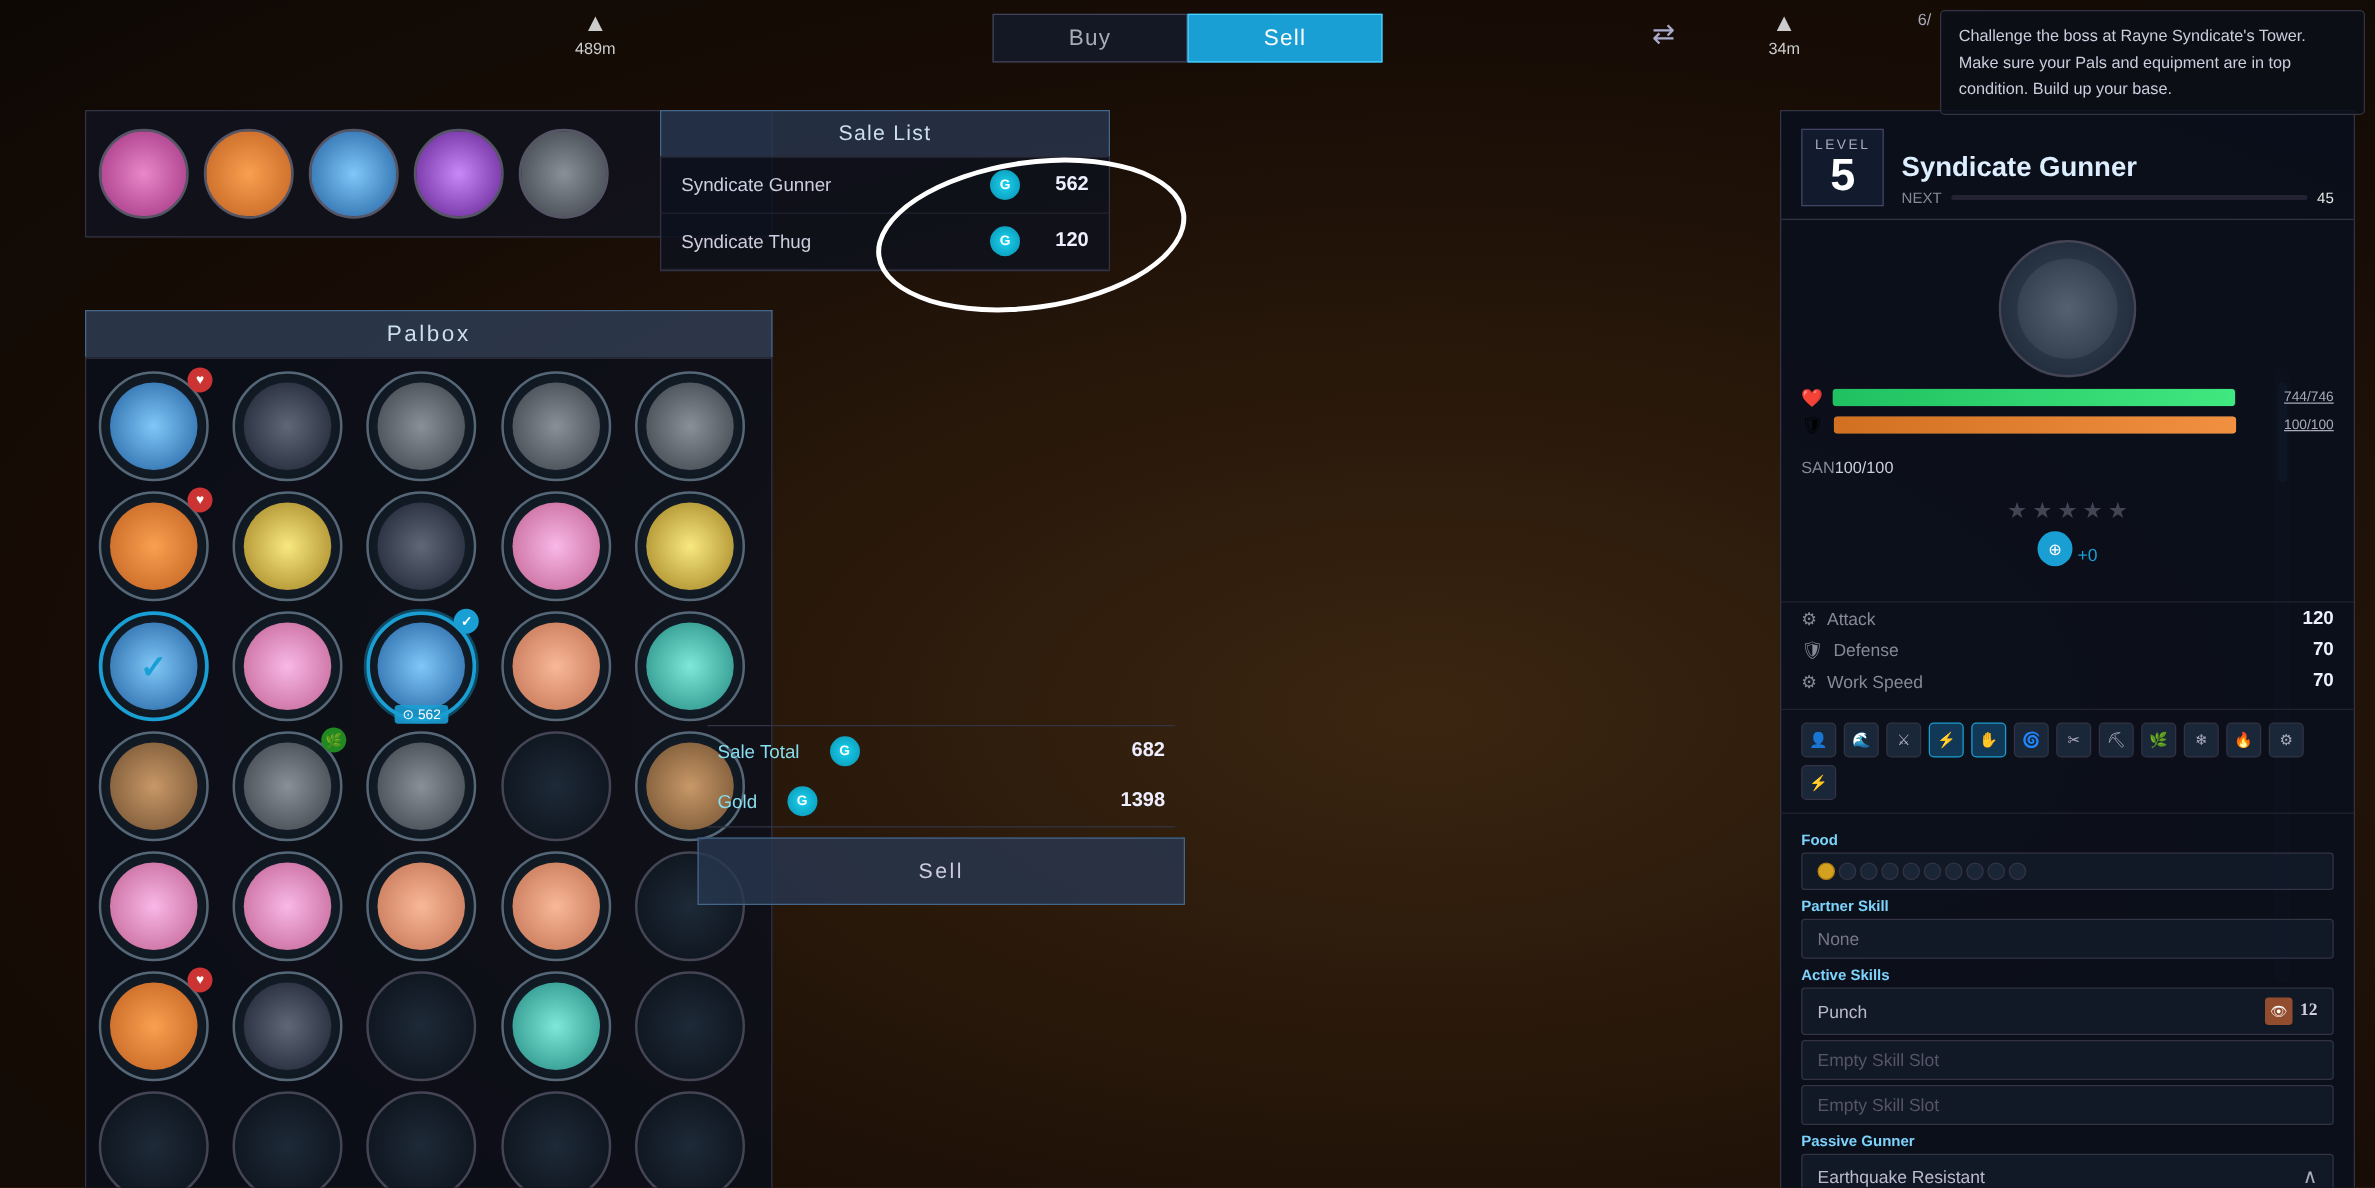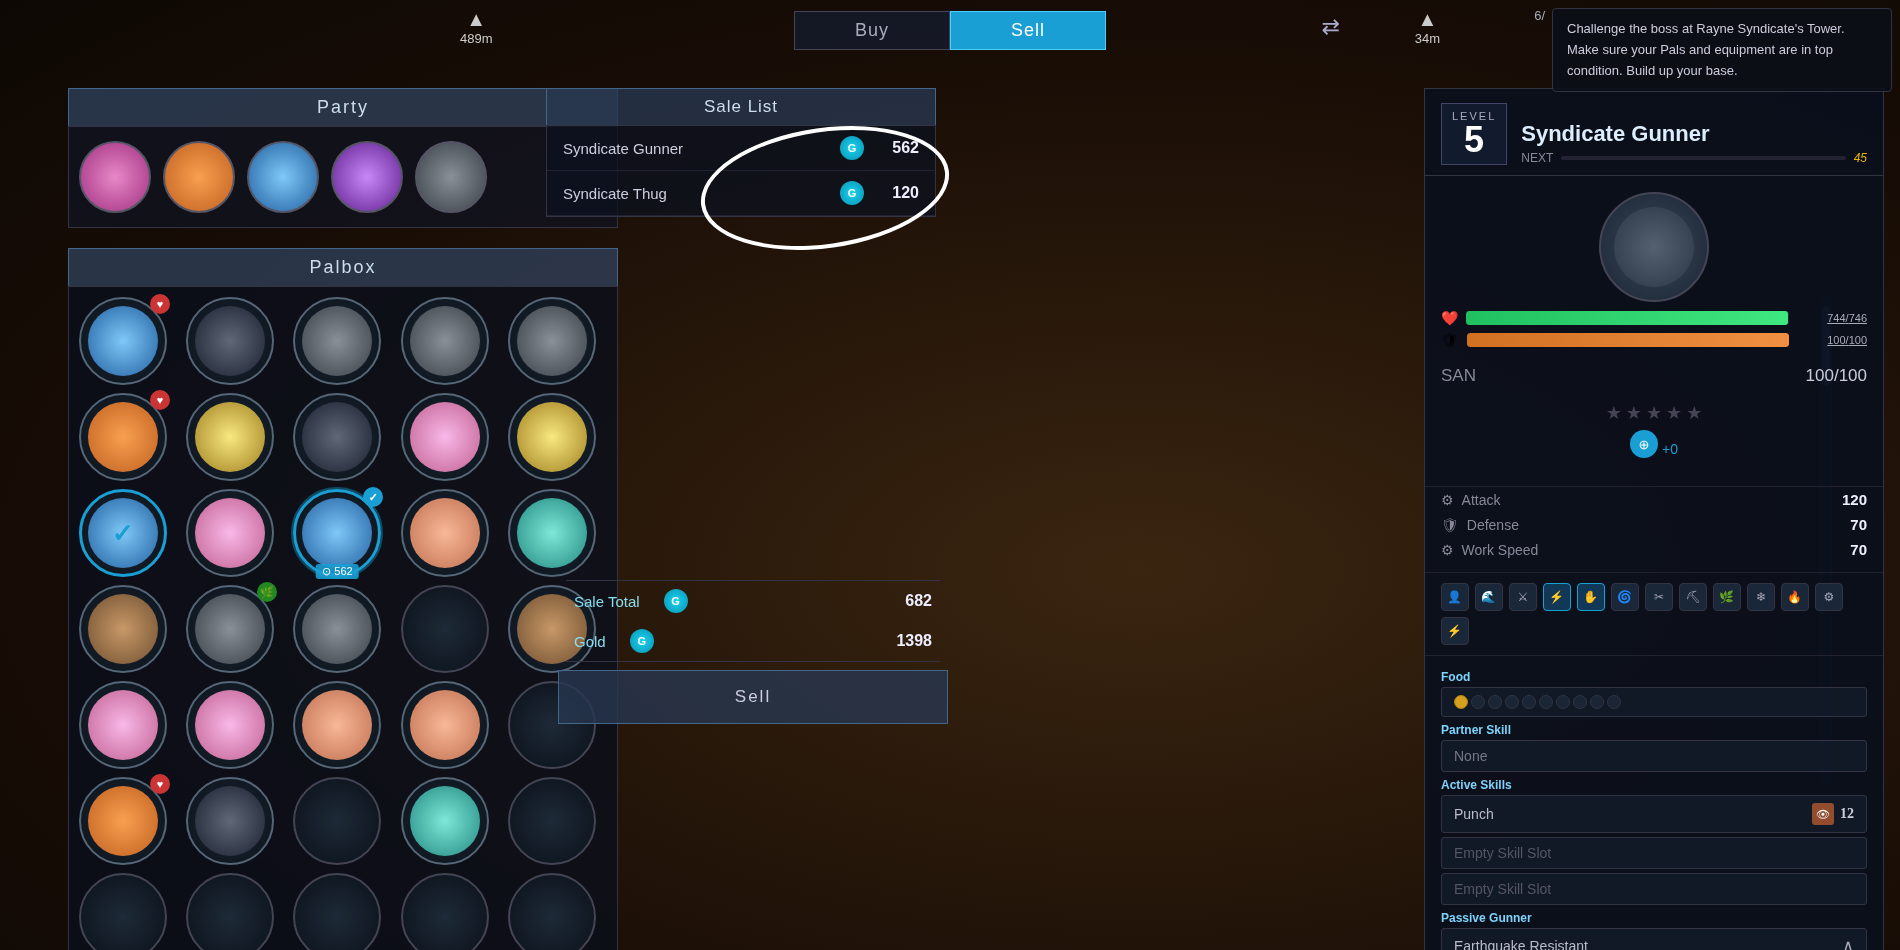--- a/index.html
+++ b/index.html
@@ -241,22 +241,22 @@
       background: #446688;
       border-radius: 4px;
       margin: 2px auto;
       margin-top: 10px;
     }
 
     
     .sale-panel {
       position: absolute;
       top: 88px;
-      left: 546px;
-      width: 390px;
+      left: 528px;
+      width: 360px;
       z-index: 5;
     }
 
     .sale-list-header {
       background: rgba(40,55,80,0.8);
       border: 1px solid #446688;
       border-bottom: none;
       text-align: center;
       color: #ccddee;
       font-size: 17px;
@@ -421,23 +421,22 @@
       color: #889;
       font-size: 12px;
     }
     .next-bar {
       flex: 1;
       height: 4px;
       background: #223;
       border-radius: 2px;
     }
     .next-val {
-      color: #eab308;
+      color: #e5e5e5;
       font-size: 12px;
-      font-style: italic;
     }
 
     
     .pal-portrait {
       width: 110px;
       height: 110px;
       border-radius: 50%;
       background: radial-gradient(circle, #3a4858, #1a2535);
       border: 2px solid #445;
       margin: 16px auto 8px;
@@ -505,25 +504,25 @@
       color: #aab;
       font-size: 11px;
       min-width: 70px;
       text-align: right;
       text-decoration: underline;
     }
 
     
     .san-row {
       display: flex;
-      justify-content: space-between;
+      justify-content: flex-start;
       align-items: center;
       padding: 2px 16px 10px;
       color: #889;
-      font-size: 17px;
+      font-size: 13px;
     }
     .san-val { color: #ccd; }
 
     
     .stats-section {
       padding: 0 16px 10px;
       border-bottom: 1px solid #223;
     }
     .stat-row {
       display: flex;
@@ -688,21 +687,20 @@
     <div>34m</div>
   </div>
 </div>
 
 <div class="info-panel">
   <span>Challenge the boss at Rayne Syndicate's Tower. Make sure your Pals and equipment are in top condition. Build up your base.</span>
 </div>
 <div class="info-panel-counter">6/</div>
 
 <div class="party-panel">
-  <div class="panel-header">Party</div>
   <div class="party-row">
     <div class="pal-circle pal-pink"></div>
     <div class="pal-circle pal-orange"></div>
     <div class="pal-circle pal-blue"></div>
     <div class="pal-circle pal-purple"></div>
     <div class="pal-circle pal-gray"></div>
   </div>
 </div>
 
 <div class="palbox-panel">

